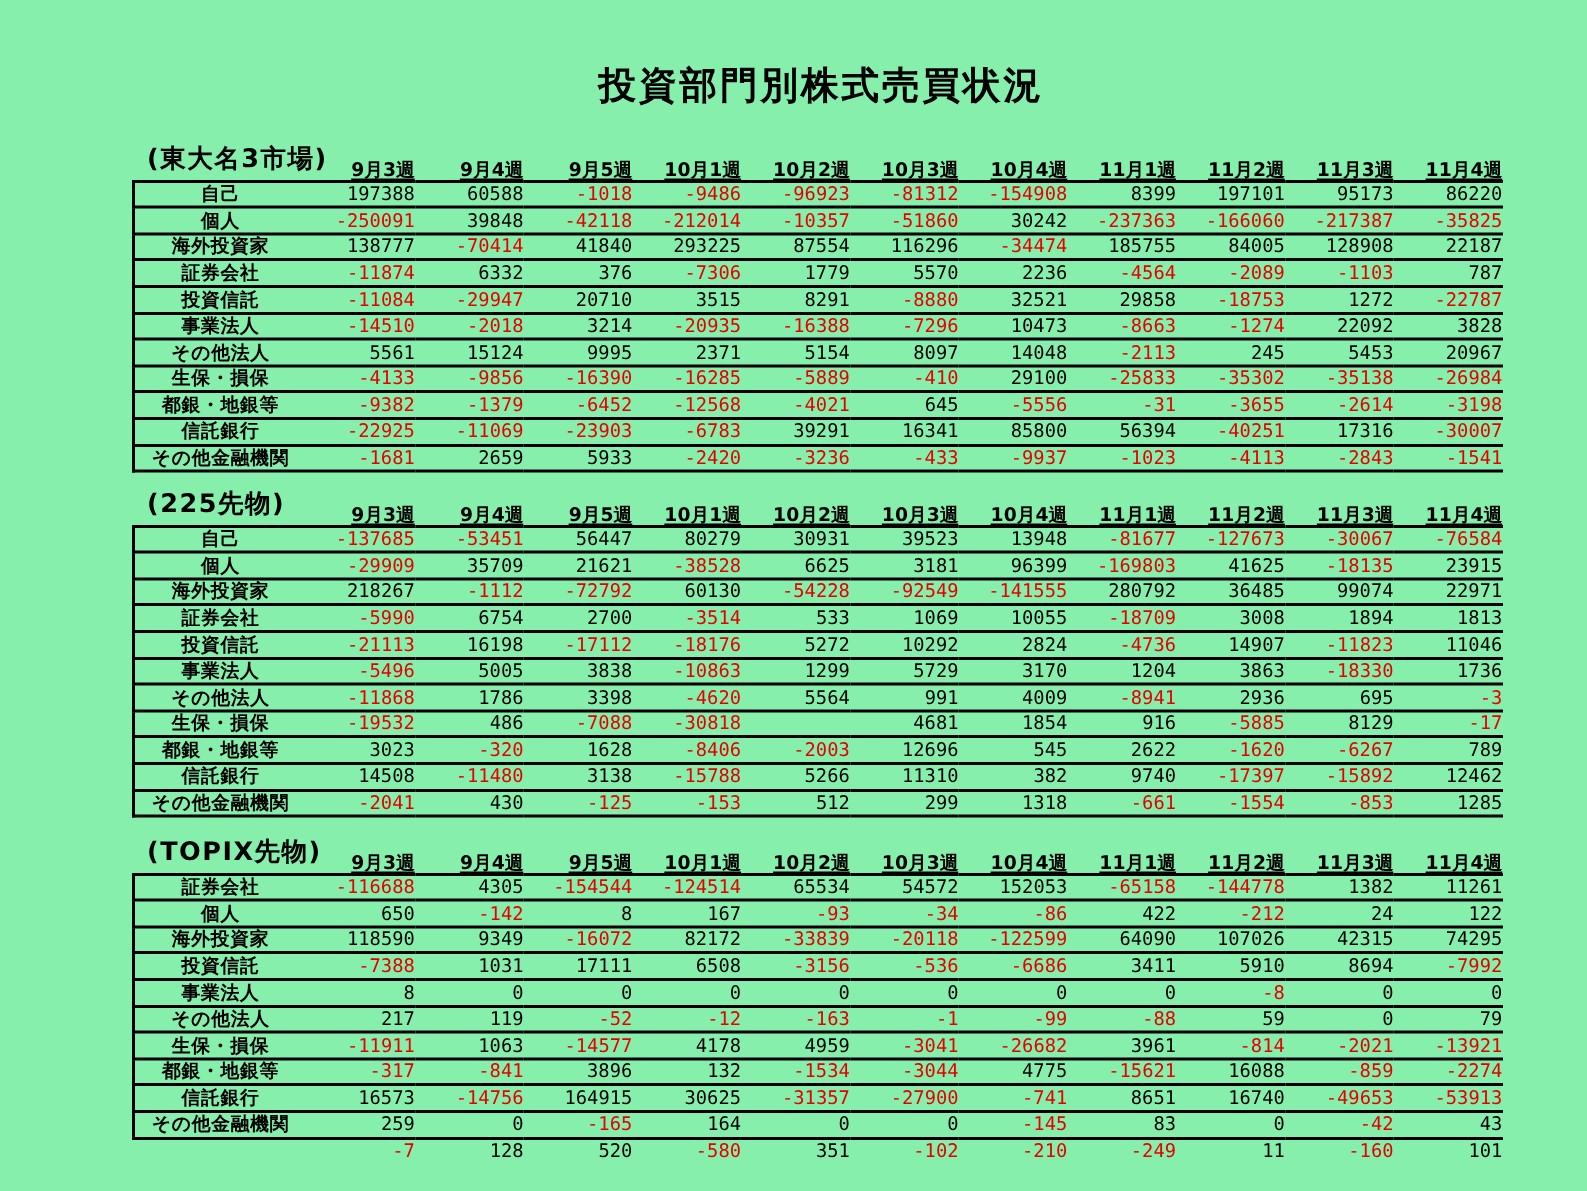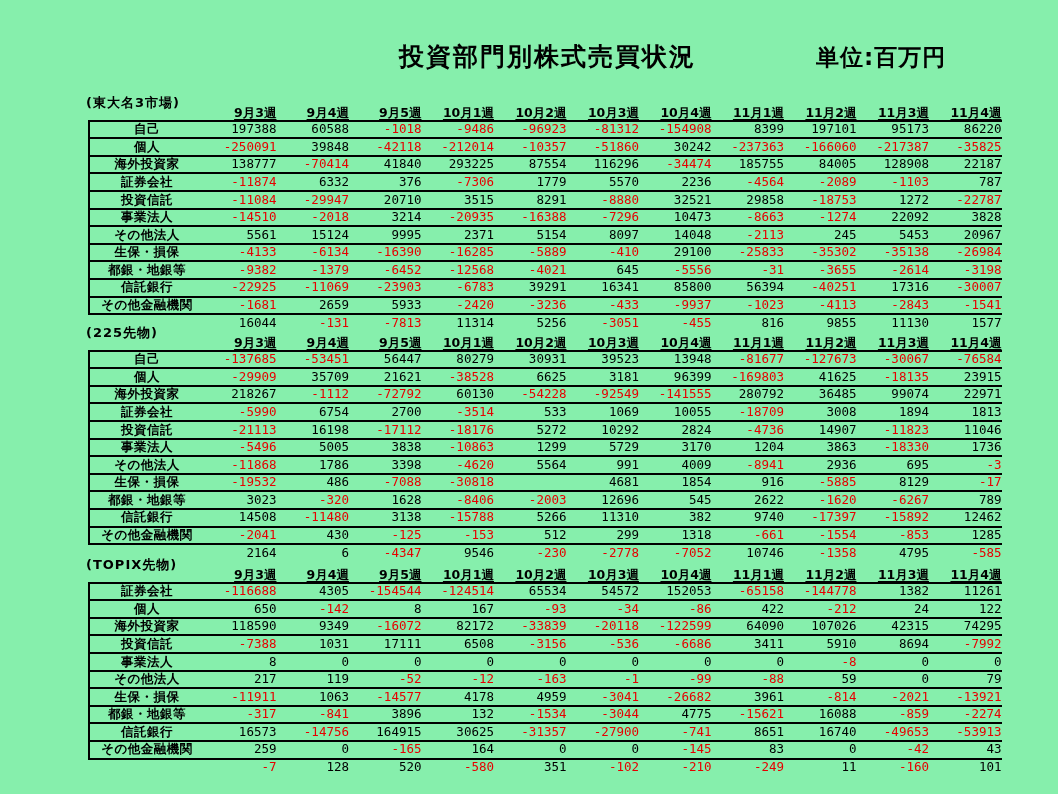--- a/index.html
+++ b/index.html
@@ -11,22 +11,22 @@
   .title {
     position:absolute; left:399px; top:40px;
     font-size:25px; font-weight:bold; letter-spacing:2px;
   }
   .unit {
     position:absolute; left:816px; top:42px;
     font-size:23px; font-weight:bold; letter-spacing:1px;
   }
   .section { position:absolute; left:0; width:1058px; }
   .section-label {
-    position:absolute; left:86px; top:-2px;
-    font-size:13px; font-weight:bold; letter-spacing:1px; white-space:nowrap;
+    position:absolute; left:98px; top:-2px;
+    font-size:17px; font-weight:bold; letter-spacing:1px; white-space:nowrap;
   }
   table.report {
     position:absolute; left:88px; top:8px;
     border-collapse:collapse; table-layout:fixed; width:913px;
   }
   table.report col.c-label { width:115px; }
   table.report col.c-data  { width:72.5px; }
   table.report th, table.report td {
     height:15.6px; padding:0; margin:0; font-size:12.5px; line-height:1;
     white-space:nowrap; overflow:hidden;
@@ -50,21 +50,20 @@
   }
   tr.totals th.rlabel { border-left:none; border-bottom:none; }
   tr.totals td.num { border-bottom:none; }
   td.neg { color:var(--negcolor, #e60000); }
 </style>
 </head>
 <body>
 
 <div class="page" style="--negcolor: #e60000;">
   <div class="title">投資部門別株式売買状況</div>
-  <div class="unit">単位:百万円</div>
 
   <div class="section" style="top:96px;">
     <div class="section-label">(東大名3市場)</div>
     <table class="report">
         <colgroup>
           <col class="c-label">
           <col class="c-data">
           <col class="c-data">
           <col class="c-data">
           <col class="c-data">
@@ -187,21 +186,21 @@
             <td class="num">8097</td>
             <td class="num">14048</td>
             <td class="num neg">-2113</td>
             <td class="num">245</td>
             <td class="num">5453</td>
             <td class="num">20967</td>
           </tr>
           <tr>
             <th class="rlabel">生保・損保</th>
             <td class="num neg">-4133</td>
-            <td class="num neg">-6134</td>
+            <td class="num neg">-9856</td>
             <td class="num neg">-16390</td>
             <td class="num neg">-16285</td>
             <td class="num neg">-5889</td>
             <td class="num neg">-410</td>
             <td class="num">29100</td>
             <td class="num neg">-25833</td>
             <td class="num neg">-35302</td>
             <td class="num neg">-35138</td>
             <td class="num neg">-26984</td>
           </tr>
@@ -239,34 +238,20 @@
             <td class="num">2659</td>
             <td class="num">5933</td>
             <td class="num neg">-2420</td>
             <td class="num neg">-3236</td>
             <td class="num neg">-433</td>
             <td class="num neg">-9937</td>
             <td class="num neg">-1023</td>
             <td class="num neg">-4113</td>
             <td class="num neg">-2843</td>
             <td class="num neg">-1541</td>
-          </tr>
-          <tr class="totals">
-            <th class="rlabel"></th>
-            <td class="num">16044</td>
-            <td class="num neg">-131</td>
-            <td class="num neg">-7813</td>
-            <td class="num">11314</td>
-            <td class="num">5256</td>
-            <td class="num neg">-3051</td>
-            <td class="num neg">-455</td>
-            <td class="num">816</td>
-            <td class="num">9855</td>
-            <td class="num">11130</td>
-            <td class="num">1577</td>
           </tr>
         </tbody>
       </table>
   </div>
 
   <div class="section" style="top:326px;">
     <div class="section-label">(225先物)</div>
     <table class="report">
         <colgroup>
           <col class="c-label">
@@ -446,34 +431,20 @@
             <td class="num neg">-125</td>
             <td class="num neg">-153</td>
             <td class="num">512</td>
             <td class="num">299</td>
             <td class="num">1318</td>
             <td class="num neg">-661</td>
             <td class="num neg">-1554</td>
             <td class="num neg">-853</td>
             <td class="num">1285</td>
           </tr>
-          <tr class="totals">
-            <th class="rlabel"></th>
-            <td class="num">2164</td>
-            <td class="num">6</td>
-            <td class="num neg">-4347</td>
-            <td class="num">9546</td>
-            <td class="num neg">-230</td>
-            <td class="num neg">-2778</td>
-            <td class="num neg">-7052</td>
-            <td class="num">10746</td>
-            <td class="num neg">-1358</td>
-            <td class="num">4795</td>
-            <td class="num neg">-585</td>
-          </tr>
         </tbody>
       </table>
   </div>
 
   <div class="section" style="top:558px;">
     <div class="section-label">(TOPIX先物)</div>
     <table class="report">
         <colgroup>
           <col class="c-label">
           <col class="c-data">

